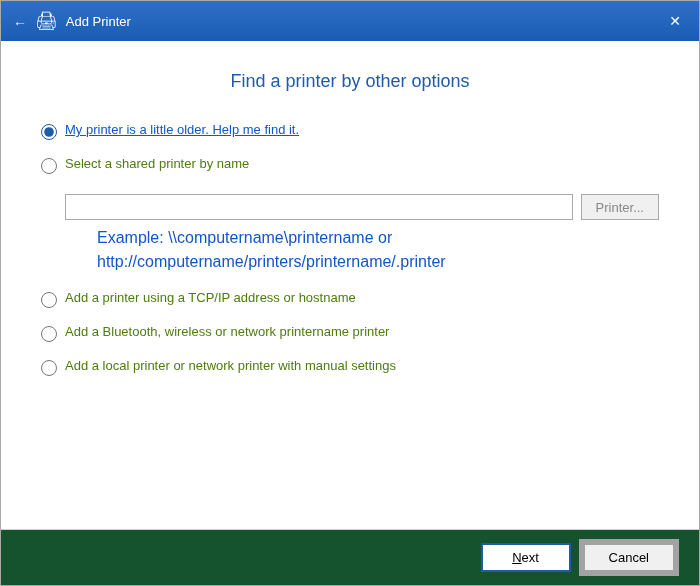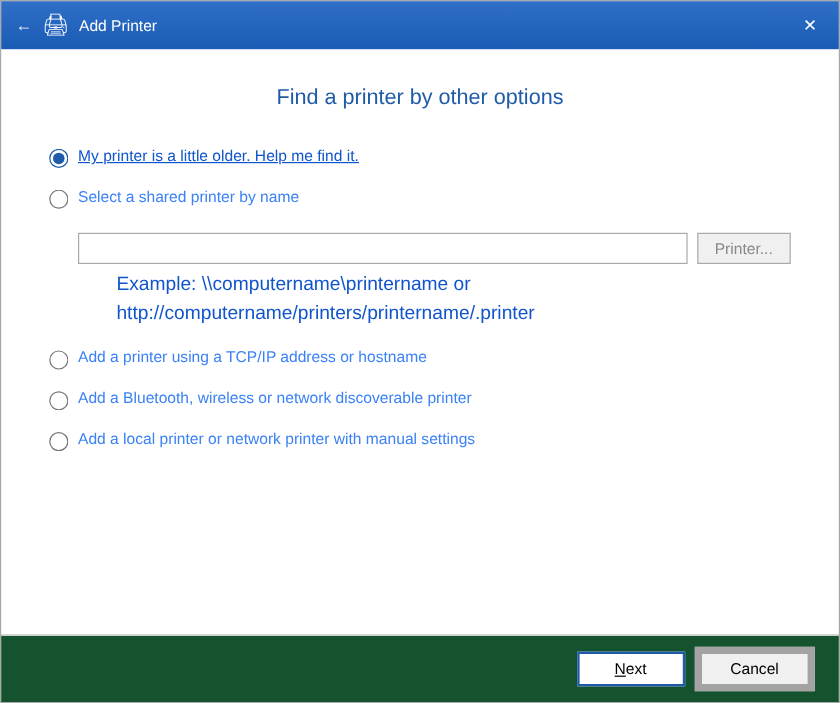--- a/index.html
+++ b/index.html
@@ -85,21 +85,21 @@
     .radio-input {
       margin-top: 2px;
       width: 16px;
       height: 16px;
       flex-shrink: 0;
       cursor: pointer;
       accent-color: #1e5ba8;
     }
     .radio-label {
       font-size: 13px;
-      color: #3b82f6;
+      color: #4d7c0f;
       cursor: pointer;
     }
     .radio-label.link-style {
       color: #1155cc;
       text-decoration: underline;
     }
     .shared-printer-section {
       margin-left: 24px;
       margin-top: 4px;
     }
@@ -198,21 +198,21 @@
         </div>
       </div>
 
       <div class="radio-option">
         <input class="radio-input" type="radio" name="printer-option" id="opt3" style="">
         <label class="radio-label" for="opt3">Add a printer using a TCP/IP address or hostname</label>
       </div>
 
       <div class="radio-option">
         <input class="radio-input" type="radio" name="printer-option" id="opt4" style="">
-        <label class="radio-label" for="opt4">Add a Bluetooth, wireless or network discoverable printer</label>
+        <label class="radio-label" for="opt4">Add a Bluetooth, wireless or network printername printer</label>
       </div>
 
       <div class="radio-option">
         <input class="radio-input" type="radio" name="printer-option" id="opt5" style="">
         <label class="radio-label" for="opt5">Add a local printer or network printer with manual settings</label>
       </div>
 
     </div>
   </div>
 

